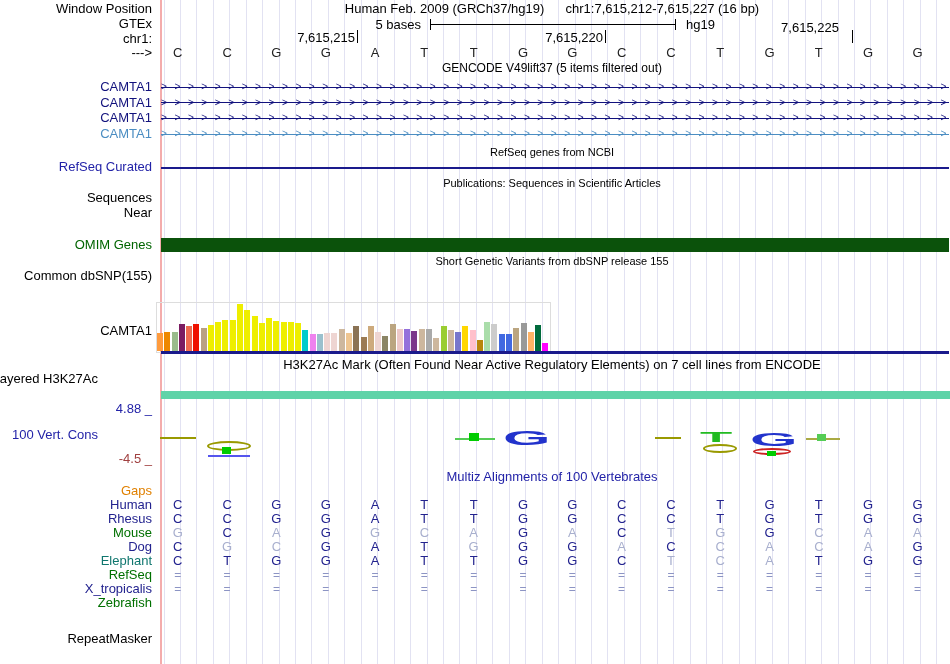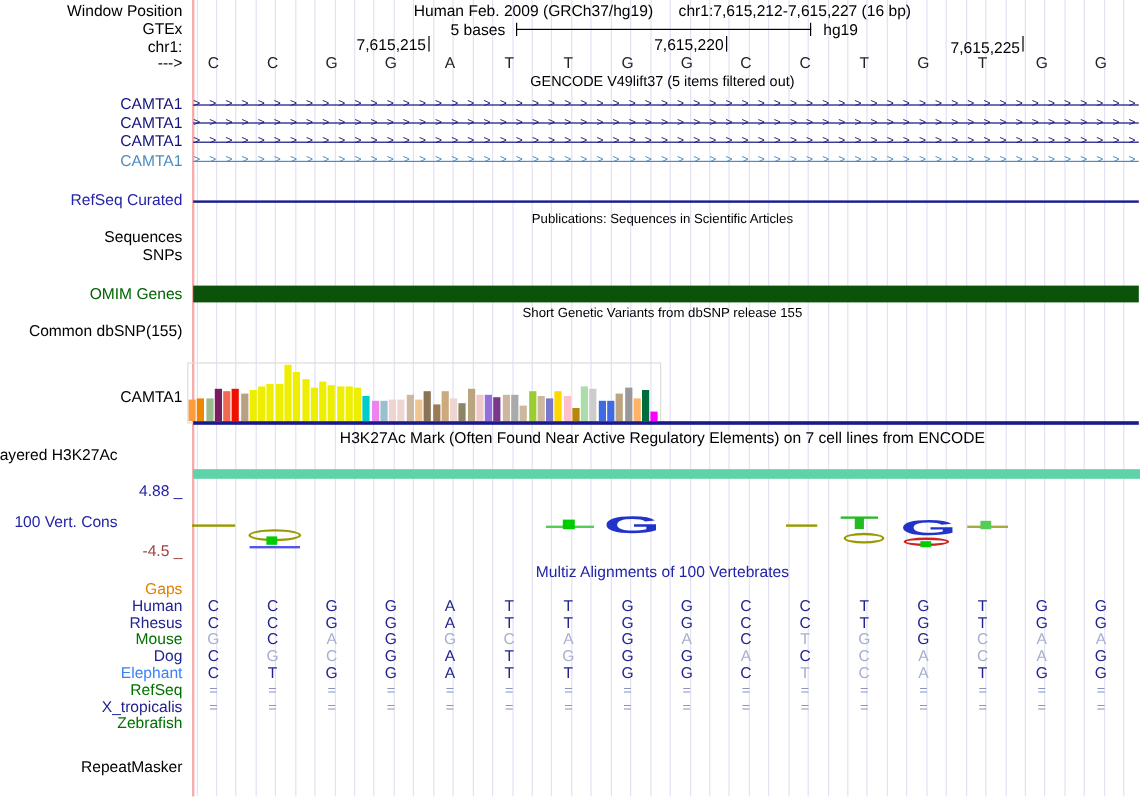--- a/index.html
+++ b/index.html
@@ -77,21 +77,21 @@
       <div class="grid" style="left: 870.42px;"></div>
       <div class="grid" style="left: 886.86px;"></div>
       <div class="grid" style="left: 903.3px;"></div>
       <div class="grid" style="left: 919.74px;"></div>
       <div class="grid" style="left: 936.18px;"></div>
       <div style="left: 160px; top: 0px; width: 1.5px; height: 664px; background: rgb(244, 172, 172); position: absolute;"></div>
       <div class="coord" style="left: 275px; top: 31px; width: 80px;">7,615,215</div>
       <div class="tick" style="left: 357px; top: 30px; height: 13px;"></div>
       <div class="coord" style="left: 523px; top: 31px; width: 80px;">7,615,220</div>
       <div class="tick" style="left: 605px; top: 30px; height: 13px;"></div>
-      <div class="coord" style="left: 770px; top: 33px; width: 80px;">7,615,225</div>
+      <div class="coord" style="left: 770px; top: 21px; width: 80px; text-align: center;">7,615,225</div>
       <div class="tick" style="left: 852px; top: 30px; height: 13px;"></div>
       <div class="basechar" style="left: 177.8px; top: 46px; color: rgb(34, 34, 34);">C</div>
       <div class="basechar" style="left: 227.11px; top: 46px; color: rgb(34, 34, 34);">C</div>
       <div class="basechar" style="left: 276.42px; top: 46px; color: rgb(34, 34, 34);">G</div>
       <div class="basechar" style="left: 325.73px; top: 46px; color: rgb(34, 34, 34);">G</div>
       <div class="basechar" style="left: 375.04px; top: 46px; color: rgb(34, 34, 34);">A</div>
       <div class="basechar" style="left: 424.35px; top: 46px; color: rgb(34, 34, 34);">T</div>
       <div class="basechar" style="left: 473.66px; top: 46px; color: rgb(34, 34, 34);">T</div>
       <div class="basechar" style="left: 522.97px; top: 46px; color: rgb(34, 34, 34);">G</div>
       <div class="basechar" style="left: 572.28px; top: 46px; color: rgb(34, 34, 34);">G</div>
@@ -241,21 +241,21 @@
       <div class="mletter" style="left: 473.66px; top: 540px; color: rgb(168, 175, 206);">G</div>
       <div class="mletter" style="left: 522.97px; top: 540px; color: rgb(35, 35, 143);">G</div>
       <div class="mletter" style="left: 572.28px; top: 540px; color: rgb(35, 35, 143);">G</div>
       <div class="mletter" style="left: 621.59px; top: 540px; color: rgb(168, 175, 206);">A</div>
       <div class="mletter" style="left: 670.9px; top: 540px; color: rgb(35, 35, 143);">C</div>
       <div class="mletter" style="left: 720.21px; top: 540px; color: rgb(168, 175, 206);">C</div>
       <div class="mletter" style="left: 769.52px; top: 540px; color: rgb(168, 175, 206);">A</div>
       <div class="mletter" style="left: 818.83px; top: 540px; color: rgb(168, 175, 206);">C</div>
       <div class="mletter" style="left: 868.14px; top: 540px; color: rgb(168, 175, 206);">A</div>
       <div class="mletter" style="left: 917.45px; top: 540px; color: rgb(35, 35, 143);">G</div>
-      <div class="lbl" style="right: 798px; top: 554px; color: #3b82f6; position: absolute;">Elephant</div>
+      <div class="lbl" style="right: 798px; top: 554px; color: #0f766e; position: absolute;">Elephant</div>
       <div class="mletter" style="left: 177.8px; top: 554px; color: rgb(35, 35, 143);">C</div>
       <div class="mletter" style="left: 227.11px; top: 554px; color: rgb(35, 35, 143);">T</div>
       <div class="mletter" style="left: 276.42px; top: 554px; color: rgb(35, 35, 143);">G</div>
       <div class="mletter" style="left: 325.73px; top: 554px; color: rgb(35, 35, 143);">G</div>
       <div class="mletter" style="left: 375.04px; top: 554px; color: rgb(35, 35, 143);">A</div>
       <div class="mletter" style="left: 424.35px; top: 554px; color: rgb(35, 35, 143);">T</div>
       <div class="mletter" style="left: 473.66px; top: 554px; color: rgb(35, 35, 143);">T</div>
       <div class="mletter" style="left: 522.97px; top: 554px; color: rgb(35, 35, 143);">G</div>
       <div class="mletter" style="left: 572.28px; top: 554px; color: rgb(35, 35, 143);">G</div>
       <div class="mletter" style="left: 621.59px; top: 554px; color: rgb(35, 35, 143);">C</div>
@@ -314,26 +314,27 @@
   <div class="abs" style="left:430px;top:24px;width:246px;height:1px;background:#000"></div>
   <div class="tick" style="left:430px;top:19px;height:11px"></div>
   <div class="tick" style="left:675px;top:19px;height:11px"></div>
   <div class="abs" style="left:686px;top:17px">hg19</div>
 
   <div class="lbl" style="top:32px">chr1:</div>
   <div class="lbl" style="top:46px">---&gt;</div>
 
   <div class="ttl" style="top:62px;font-size:12px">GENCODE V49lift37 (5 items filtered out)</div>
 
+  <div class="ttl ttl-sm" style="top:147px">RefSeq genes from NCBI</div>
   <div class="lbl blue" style="top:160px">RefSeq Curated</div>
   <div class="abs" style="left:161px;top:167px;width:788px;height:1.5px;background:#1A1A8C"></div>
 
   <div class="ttl ttl-sm" style="top:178px">Publications: Sequences in Scientific Articles</div>
   <div class="lbl" style="top:191px">Sequences</div>
-  <div class="lbl" style="top:206px">SNPs</div>
+  <div class="lbl" style="top:206px">Near</div>
 
   <div class="lbl green" style="top:238px">OMIM Genes</div>
   <div class="abs" style="left:161px;top:238px;width:788px;height:14px;background:#0B520B"></div>
 
   <div class="ttl ttl-sm" style="top:256px">Short Genetic Variants from dbSNP release 155</div>
   <div class="lbl" style="top:269px">Common dbSNP(155)</div>
 
   <div class="lbl" style="top:324px">CAMTA1</div>
   <div class="abs" style="left:156px;top:302px;width:393px;height:49px;border:1px solid #ddd"></div>
   <div class="abs" style="left:161px;top:351px;width:788px;height:3px;background:#1A1A8C"></div>

